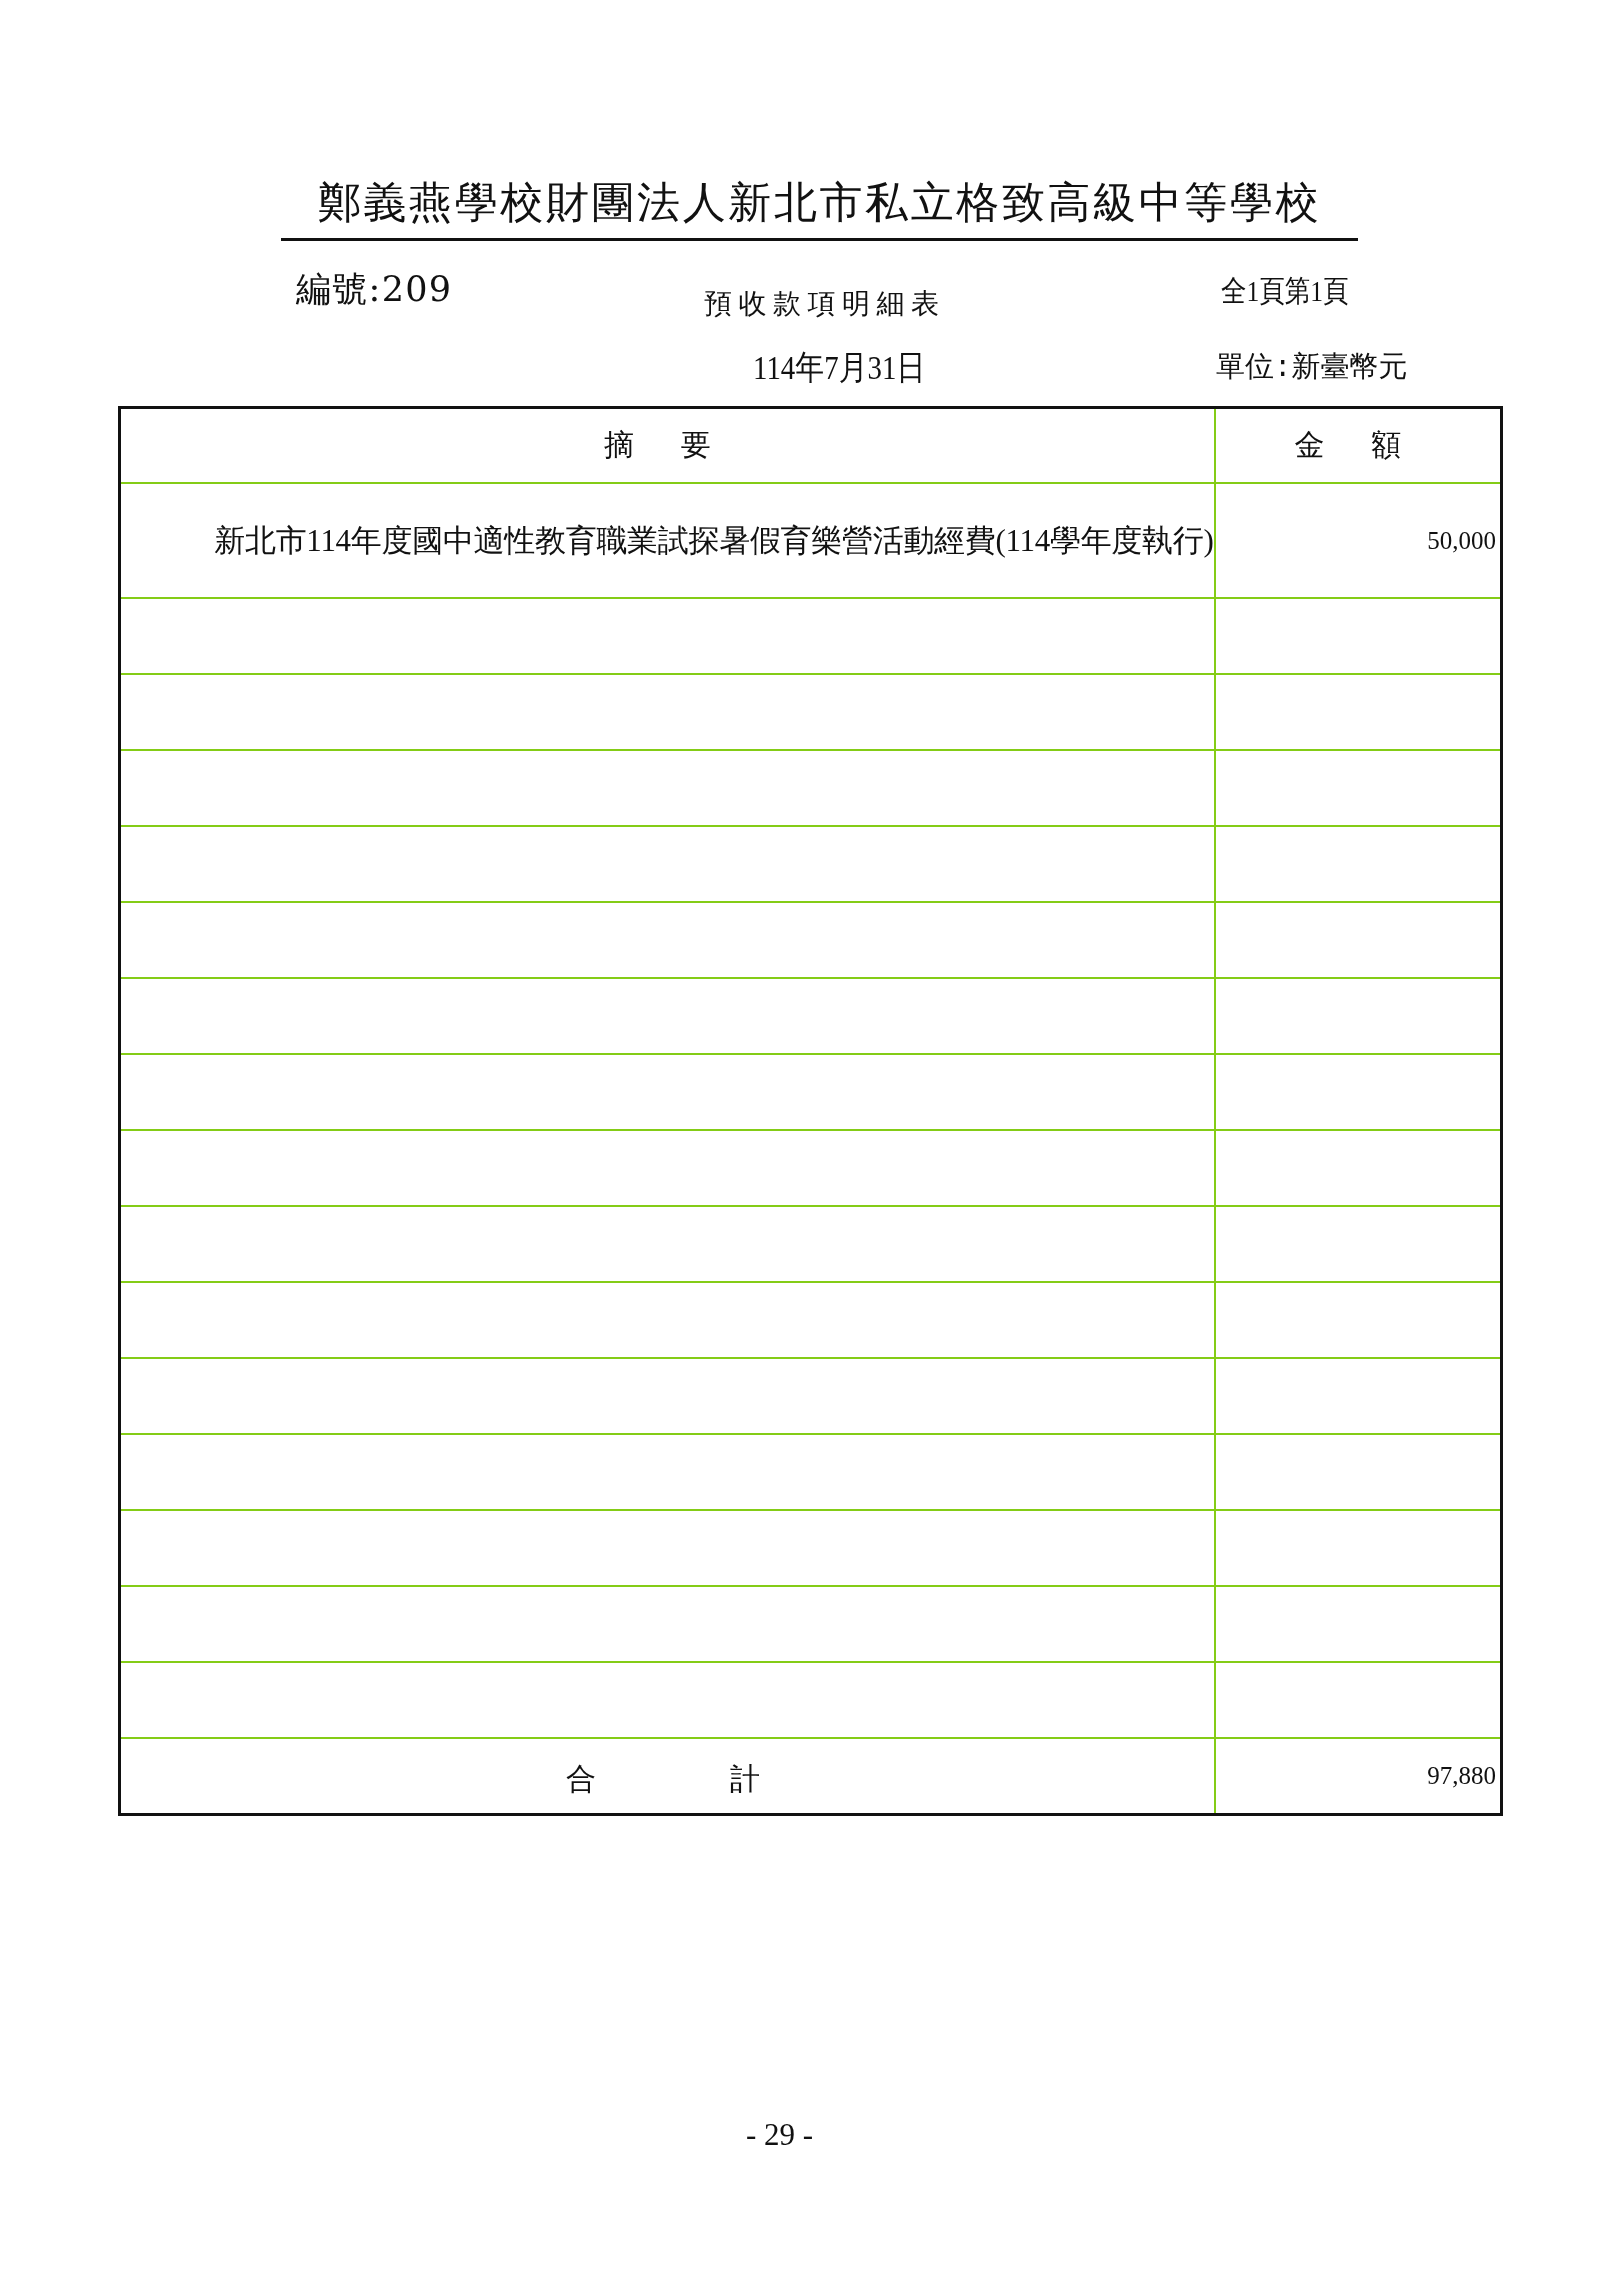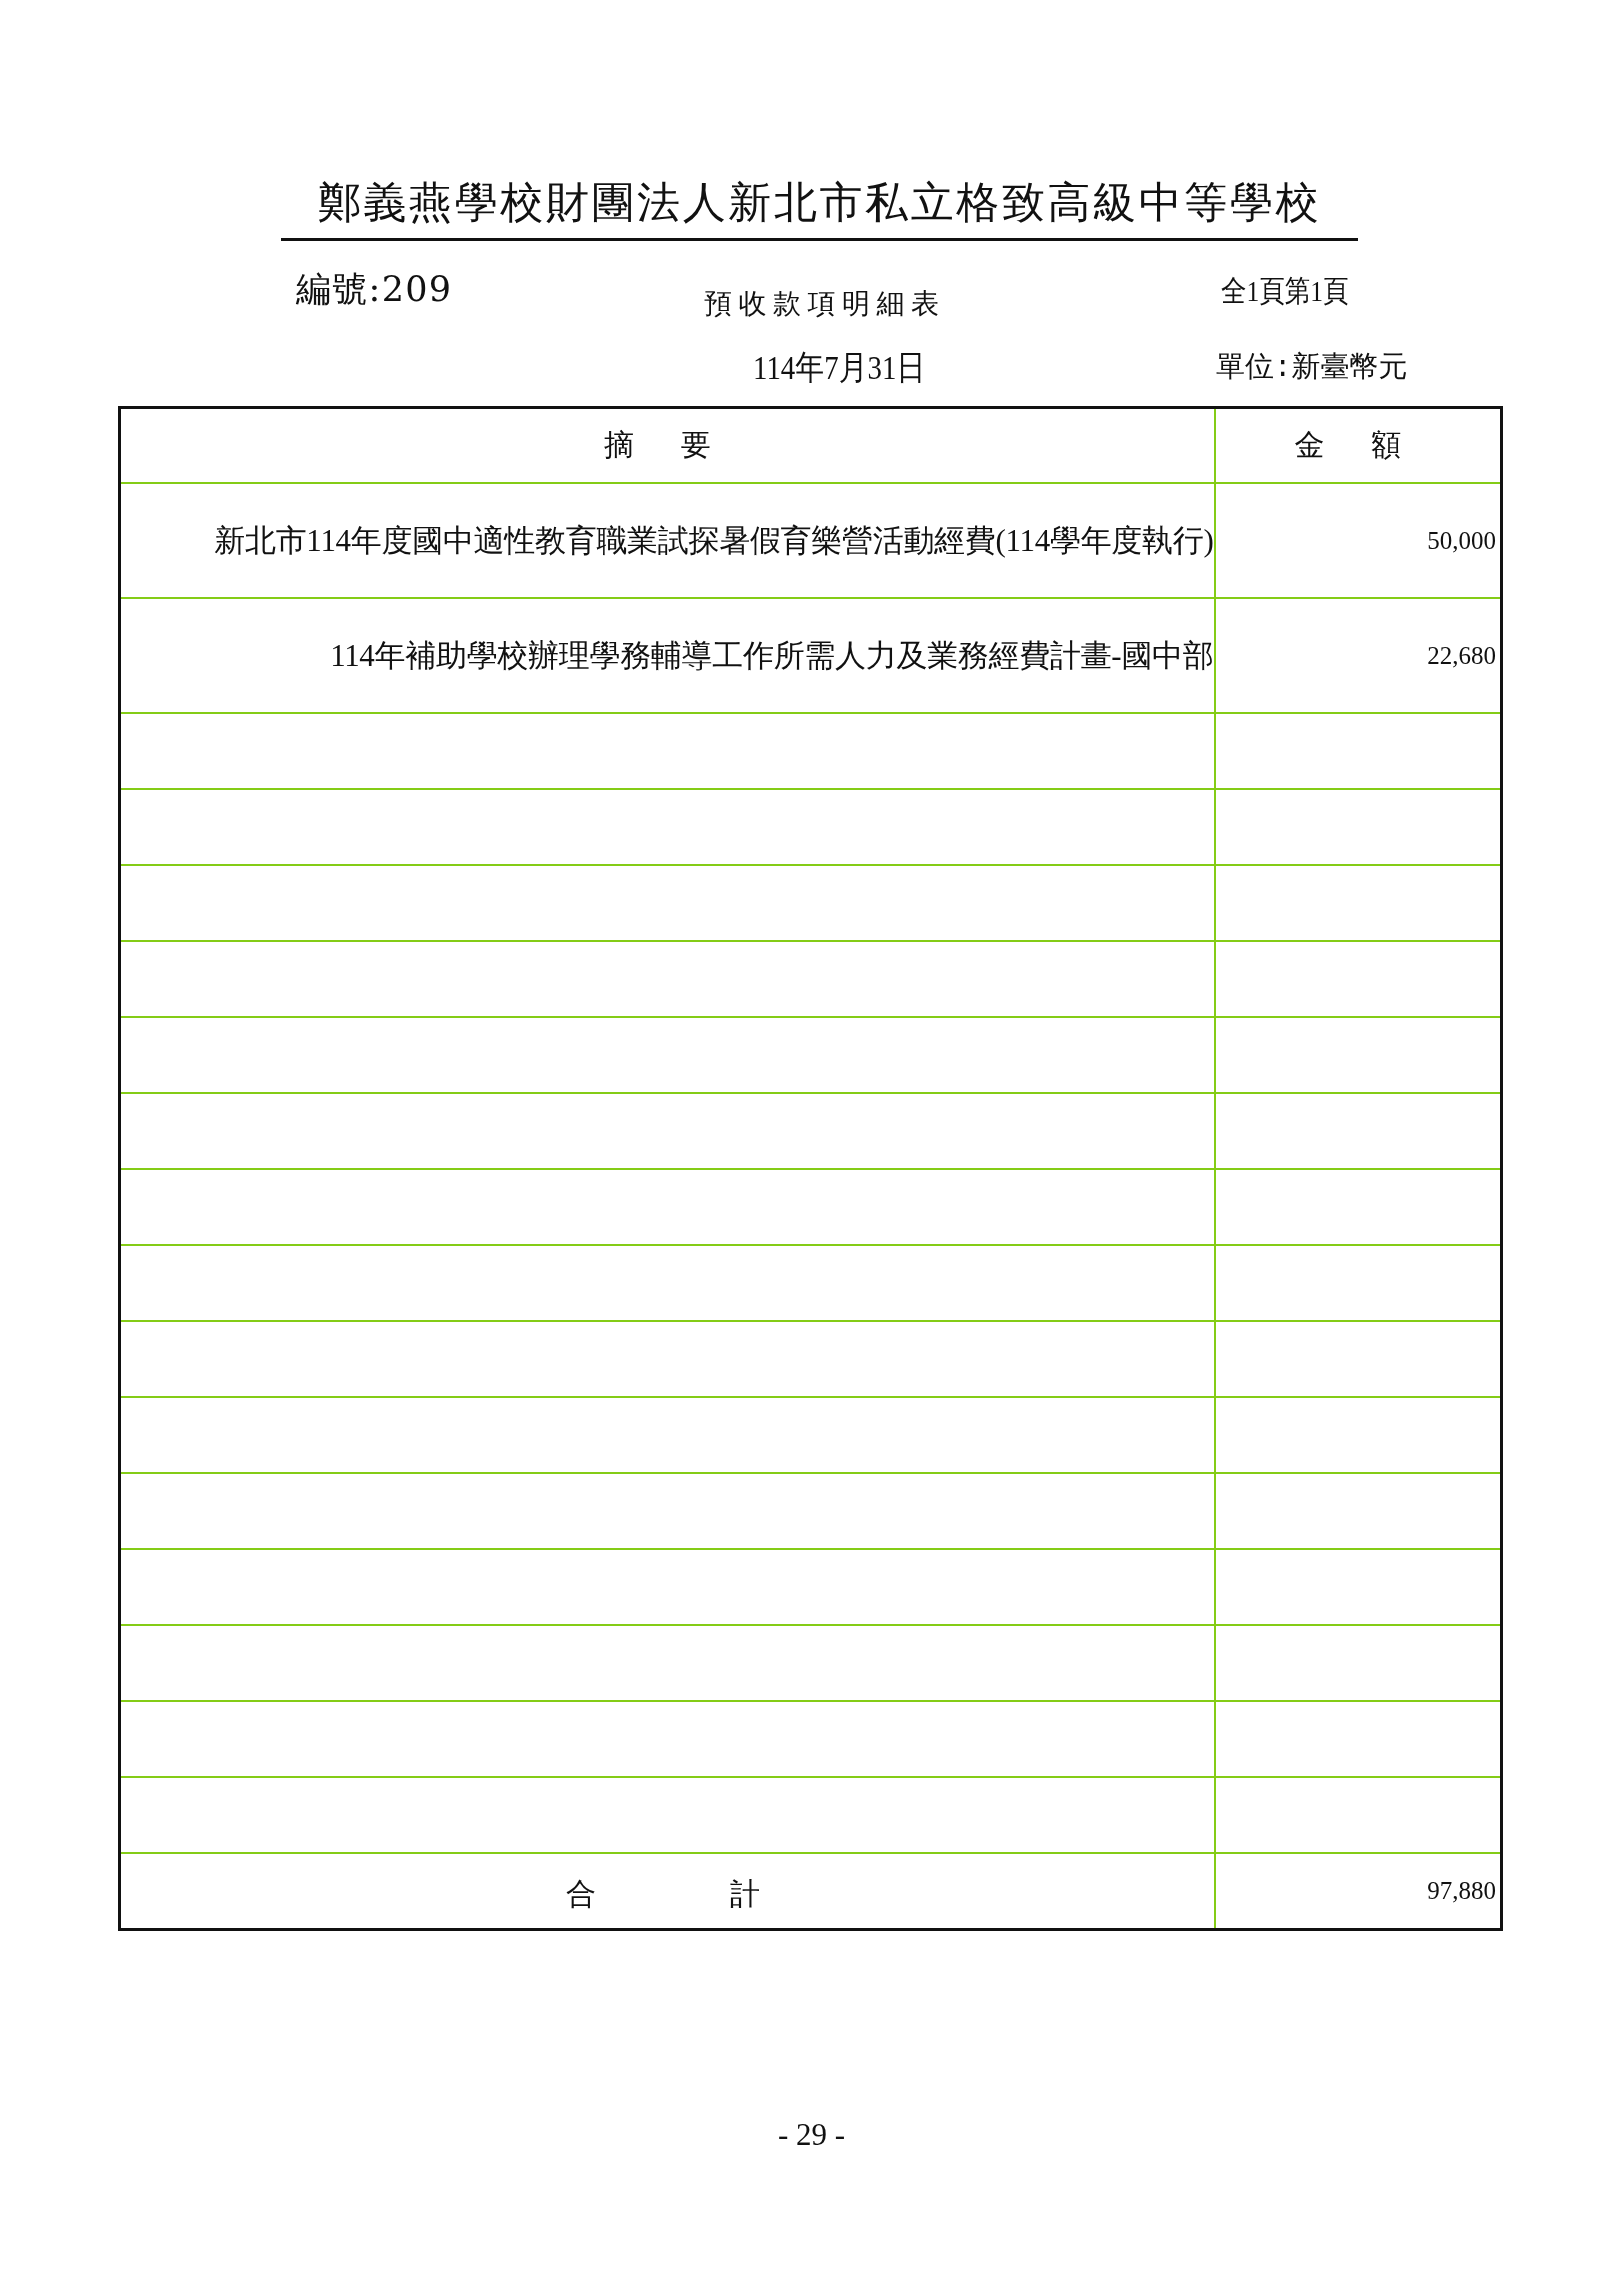--- a/index.html
+++ b/index.html
@@ -129,21 +129,21 @@
     font-size: 30px;
     position: relative;
   }
   .total-label .t1 { position: absolute; left: 445px; top: 19.6px; }
   .total-label .t2 { position: absolute; left: 609px; top: 19.6px; }
 
   .page-number {
     left: 746px;
     top: 2115px;
     width: 131px;
-    text-align: center;
+    text-align: left;
     font-family: "Liberation Serif", serif;
     font-size: 31px;
     line-height: 39px;
     white-space: pre;
   }
 </style>
 </head>
 <body>
 
 <div class="abs school-title">鄭義燕學校財團法人新北市私立格致高級中等學校</div>
@@ -164,24 +164,20 @@
     <tr>
       <th>摘 要</th>
       <th>金 額</th>
     </tr>
   </thead>
   <tbody>
     <tr class="data-row">
       <td class="desc-cell">新北市114年度國中適性教育職業試探暑假育樂營活動經費(114學年度執行)</td>
       <td class="amt-cell">50,000</td>
     </tr>
-    <tr class="data-row">
-      <td class="desc-cell">114年補助學校辦理學務輔導工作所需人力及業務經費計畫-國中部</td>
-      <td class="amt-cell">22,680</td>
-    </tr>
     <tr class="empty-row">
         <td></td>
         <td></td>
       </tr>
     <tr class="empty-row">
         <td></td>
         <td></td>
       </tr>
     <tr class="empty-row">
         <td></td>

